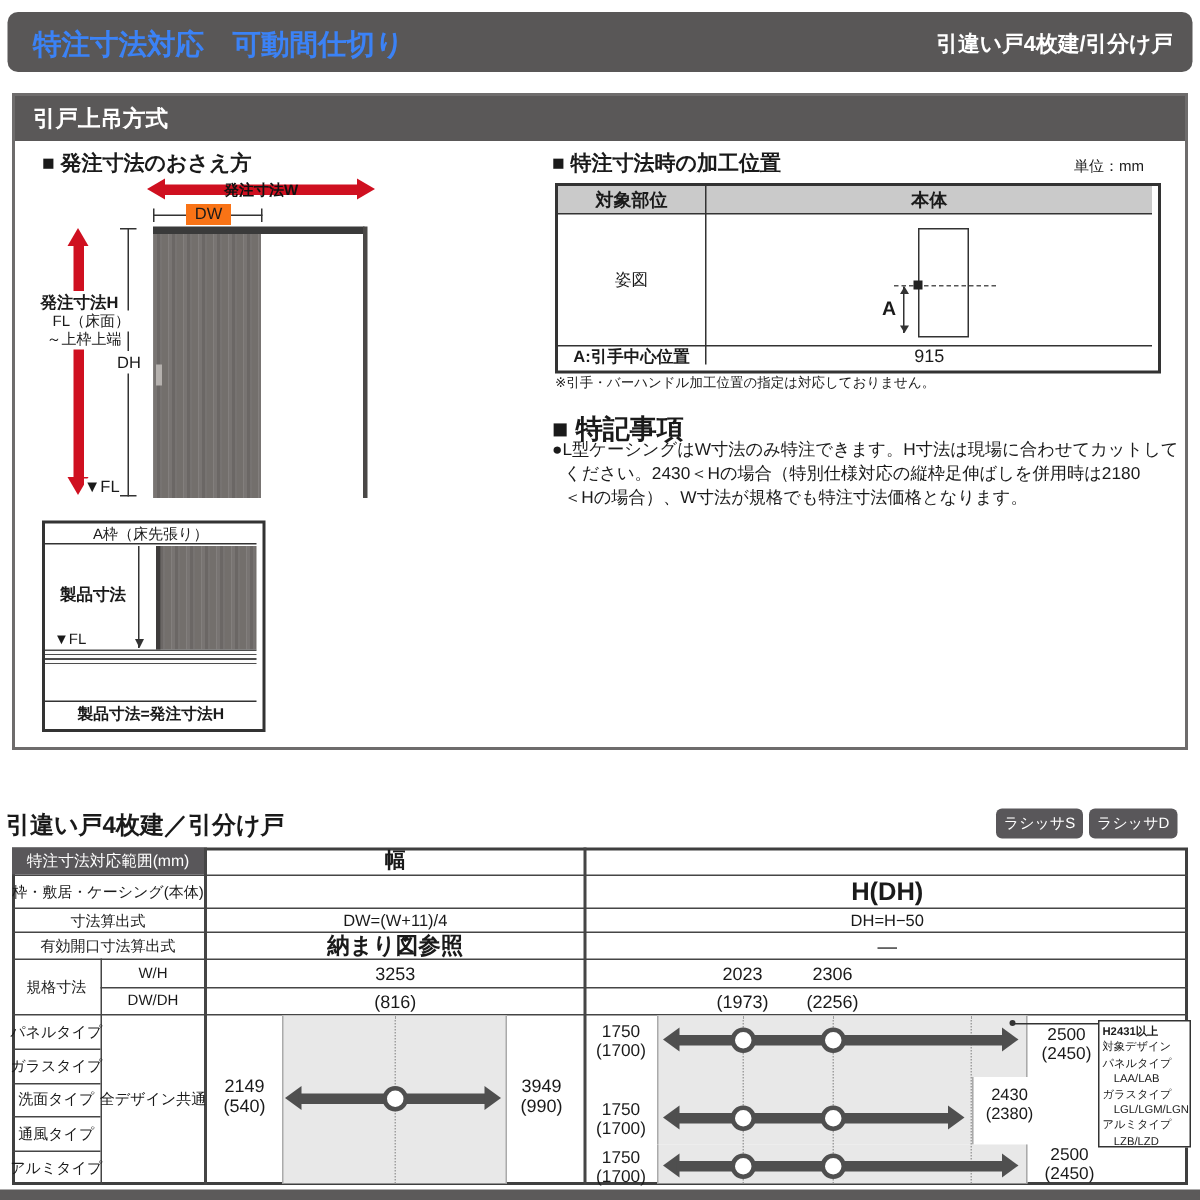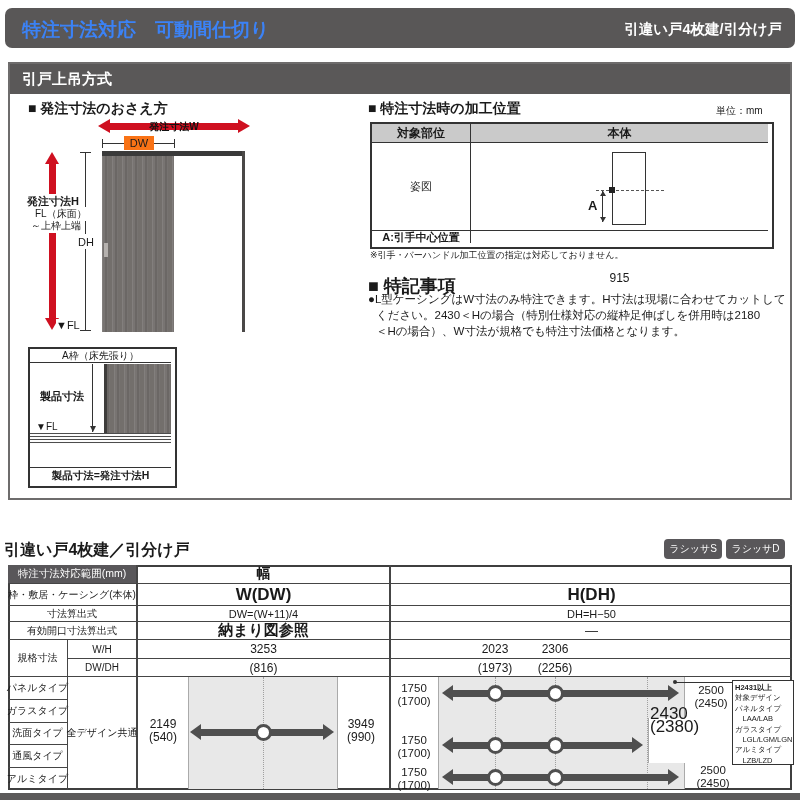--- a/index.html
+++ b/index.html
@@ -108,21 +108,21 @@
 
   <div class="abs" style="left:612px;top:152px;width:32px;height:71px;border:1.5px solid #333;background:#fff;"></div>
   <div class="abs" style="left:596px;top:190px;width:68px;height:0;border-top:1px dashed #555;"></div>
   <div class="abs" style="left:609px;top:187px;width:6px;height:6px;background:#222;"></div>
   <div class="abs" style="left:602px;top:191px;width:1px;height:31px;background:#333;"></div>
   <div class="abs" style="left:599.5px;top:191px;width:0;height:0;border-left:3px solid transparent;border-right:3px solid transparent;border-bottom:5px solid #333;"></div>
   <div class="abs" style="left:599.5px;top:217px;width:0;height:0;border-left:3px solid transparent;border-right:3px solid transparent;border-top:5px solid #333;"></div>
   <div class="abs b nw" style="left:588px;top:198px;font-size:13px;">A</div>
 
   <div class="abs cc nw" style="left:372px;top:231px;width:98px;height:12px;font-size:11px;font-weight:bold;">A:引手中心位置</div>
-  <div class="abs cc nw" style="left:471px;top:231px;width:297px;height:12px;font-size:12px;margin-top:41px;">915</div>
+  <div class="abs cc nw" style="left:471px;top:231px;width:297px;height:12px;font-size:12px;">915</div>
   <div class="abs nw" style="left:370px;top:249px;font-size:9px;">※引手・バーハンドル加工位置の指定は対応しておりません。</div>
 
   <div class="abs b nw" style="left:368px;top:274px;font-size:18px;">■ 特記事項</div>
   <div class="abs nw" style="left:368px;top:292px;font-size:11.5px;">●L型ケーシングはW寸法のみ特注できます。H寸法は現場に合わせてカットして</div>
   <div class="abs nw" style="left:376px;top:308px;font-size:11.5px;">ください。2430＜Hの場合（特別仕様対応の縦枠足伸ばしを併用時は2180</div>
   <div class="abs nw" style="left:376px;top:324px;font-size:11.5px;">＜Hの場合）、W寸法が規格でも特注寸法価格となります。</div>
 
   <div class="abs b nw" style="left:4px;top:540px;font-size:16px;">引違い戸4枚建／引分け戸</div>
   <div class="abs cc badge" style="left:664px;top:539px;width:58px;height:20px;">ラシッサS</div>
   <div class="abs cc badge" style="left:726px;top:539px;width:59px;height:20px;">ラシッサD</div>
@@ -139,21 +139,20 @@
   <div class="abs cellline" style="left:8px;top:676px;width:784px;height:1px;"></div>
   <div class="abs cellline" style="left:8px;top:699px;width:59px;height:1px;"></div>
   <div class="abs cellline" style="left:8px;top:722px;width:59px;height:1px;"></div>
   <div class="abs cellline" style="left:8px;top:744px;width:59px;height:1px;"></div>
   <div class="abs cellline" style="left:8px;top:767px;width:59px;height:1px;"></div>
 
   <div class="abs cc nw" style="left:8px;top:565px;width:128px;height:18px;background:#59575a;color:#fff;font-size:10.5px;">特注寸法対応範囲(mm)</div>
   <div class="abs cc b nw" style="left:138px;top:565px;width:251px;height:18px;font-size:14px;">幅</div>
 
   <div class="abs cc nw" style="left:8px;top:584px;width:128px;height:21px;font-size:10px;">枠・敷居・ケーシング(本体)</div>
-  <div class="abs cc b nw" style="left:138px;top:584px;width:251px;height:21px;font-size:17px;">W(DW)</div>
   <div class="abs cc b nw" style="left:391px;top:584px;width:401px;height:21px;font-size:17px;">H(DH)</div>
 
   <div class="abs cc nw" style="left:8px;top:606px;width:128px;height:15px;font-size:10px;">寸法算出式</div>
   <div class="abs cc nw" style="left:138px;top:606px;width:251px;height:15px;font-size:11px;">DW=(W+11)/4</div>
   <div class="abs cc nw" style="left:391px;top:606px;width:401px;height:15px;font-size:11px;">DH=H−50</div>
 
   <div class="abs cc nw" style="left:8px;top:622px;width:128px;height:17px;font-size:10px;">有効開口寸法算出式</div>
   <div class="abs cc b nw" style="left:138px;top:622px;width:251px;height:17px;font-size:15px;">納まり図参照</div>
   <div class="abs cc nw" style="left:391px;top:622px;width:401px;height:17px;font-size:13px;">—</div>
 
@@ -218,21 +217,21 @@
     <div>1750</div>
     <div>(1700)</div>
   </div>
   <div class="abs" style="left:442px;top:737px;width:201px;height:16px;">
     <div class="abs gheadL" style="left:0;top:0;"></div>
     <div class="abs gbarH" style="left:9px;right:9px;top:4.5px;"></div>
     <div class="abs gheadR" style="right:0;top:0;"></div>
   </div>
   <div class="abs circ" style="left:486.5px;top:736.5px;"></div>
   <div class="abs circ" style="left:546.5px;top:736.5px;"></div>
-  <div class="abs" style="left:650px;top:708px;width:46px;text-align:left;font-size:17px;line-height:12.5px;">
+  <div class="abs" style="left:650px;top:724px;width:46px;text-align:center;font-size:11px;line-height:12.5px;">
     <div>2430</div>
     <div>(2380)</div>
   </div>
 
   <div class="abs" style="left:392px;top:766px;width:44px;text-align:center;font-size:11.5px;line-height:12.5px;">
     <div>1750</div>
     <div>(1700)</div>
   </div>
   <div class="abs" style="left:442px;top:769px;width:237px;height:16px;">
     <div class="abs gheadL" style="left:0;top:0;"></div>

